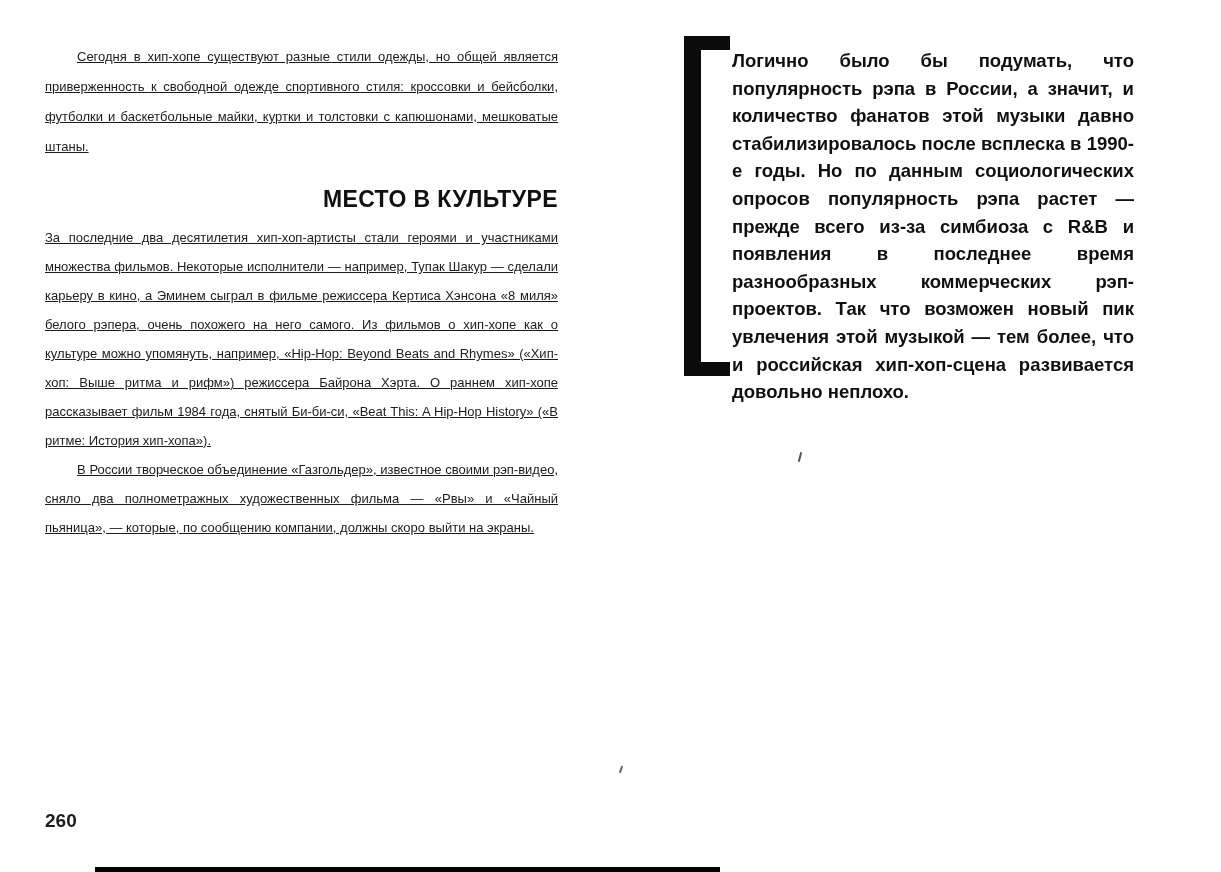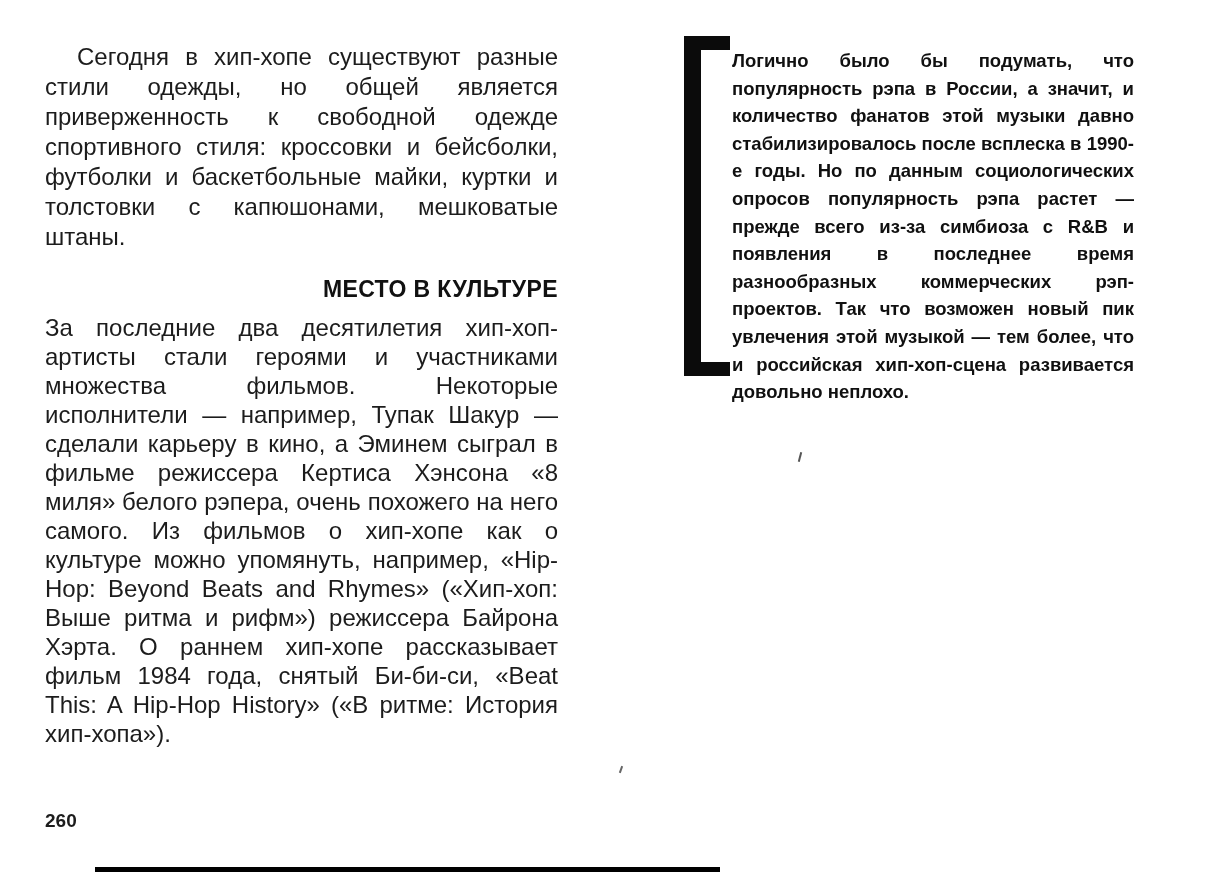--- a/index.html
+++ b/index.html
@@ -11,23 +11,24 @@
     position: relative;
     overflow: hidden;
   }
   .left-col {
     position: absolute;
     left: 45px;
     top: 42px;
     width: 513px;
   }
   .para {
-    font-size: 24px;
+    font-size: 13px;
     line-height: 30px;
     text-align: justify;
+    text-decoration: underline;
   }
   .para.indent { text-indent: 32px; }
   .para.tight { line-height: 29px; }
   .heading {
     font-size: 23px;
     font-weight: bold;
     letter-spacing: 0.4px;
     margin: 24px 0 10px -31px;
     color: #111;
     text-align: right;
@@ -104,20 +105,21 @@
     transform: rotate(20deg);
   }
 </style>
 </head>
 <body>
 
 <div class="left-col">
   <p class="para indent">Сегодня в хип-хопе существуют разные стили одежды, но общей является приверженность к свободной одежде спортивного стиля: кроссовки и бейсболки, футболки и баскетбольные майки, куртки и толстовки с капюшонами, мешковатые штаны.</p>
   <h2 class="heading">МЕСТО В КУЛЬТУРЕ</h2>
   <p class="para tight">За последние два десятилетия хип-хоп-артисты стали героями и участниками множества фильмов. Некоторые исполнители — например, Тупак Шакур — сделали карьеру в кино, а Эминем сыграл в фильме режиссера Кертиса Хэнсона «8 миля» белого рэпера, очень похожего на него самого. Из фильмов о хип-хопе как о культуре можно упомянуть, например, «Hip-Hop: Beyond Beats and Rhymes» («Хип-хоп: Выше ритма и рифм») режиссера Байрона Хэрта. О раннем хип-хопе рассказывает фильм 1984 года, снятый Би-би-си, «Beat This: A Hip-Hop History» («В ритме: История хип-хопа»).</p>
+  <p class="para tight indent">В России творческое объединение «Газгольдер», известное своими рэп-видео, сняло два полнометражных художественных фильма — «Рвы» и «Чайный пьяница», — которые, по сообщению компании, должны скоро выйти на экраны.</p>
 </div>
 
 <div class="sidebar">
   <div class="bracket bracket-left"></div>
   <div class="bracket bracket-right"></div>
   <p class="sidebar-text">Логично было бы подумать, что популярность рэпа в России, а значит, и количество фанатов этой музыки давно стабилизировалось после всплеска в 1990-е годы. Но по данным социологических опросов популярность рэпа растет — прежде всего из-за симбиоза с R&amp;B и появления в последнее время разнообразных коммерческих рэп-проектов. Так что возможен новый пик увлечения этой музыкой — тем более, что и российская хип-хоп-сцена развивается довольно неплохо.</p>
 </div>
 
 <div class="page-number">260</div>
 

